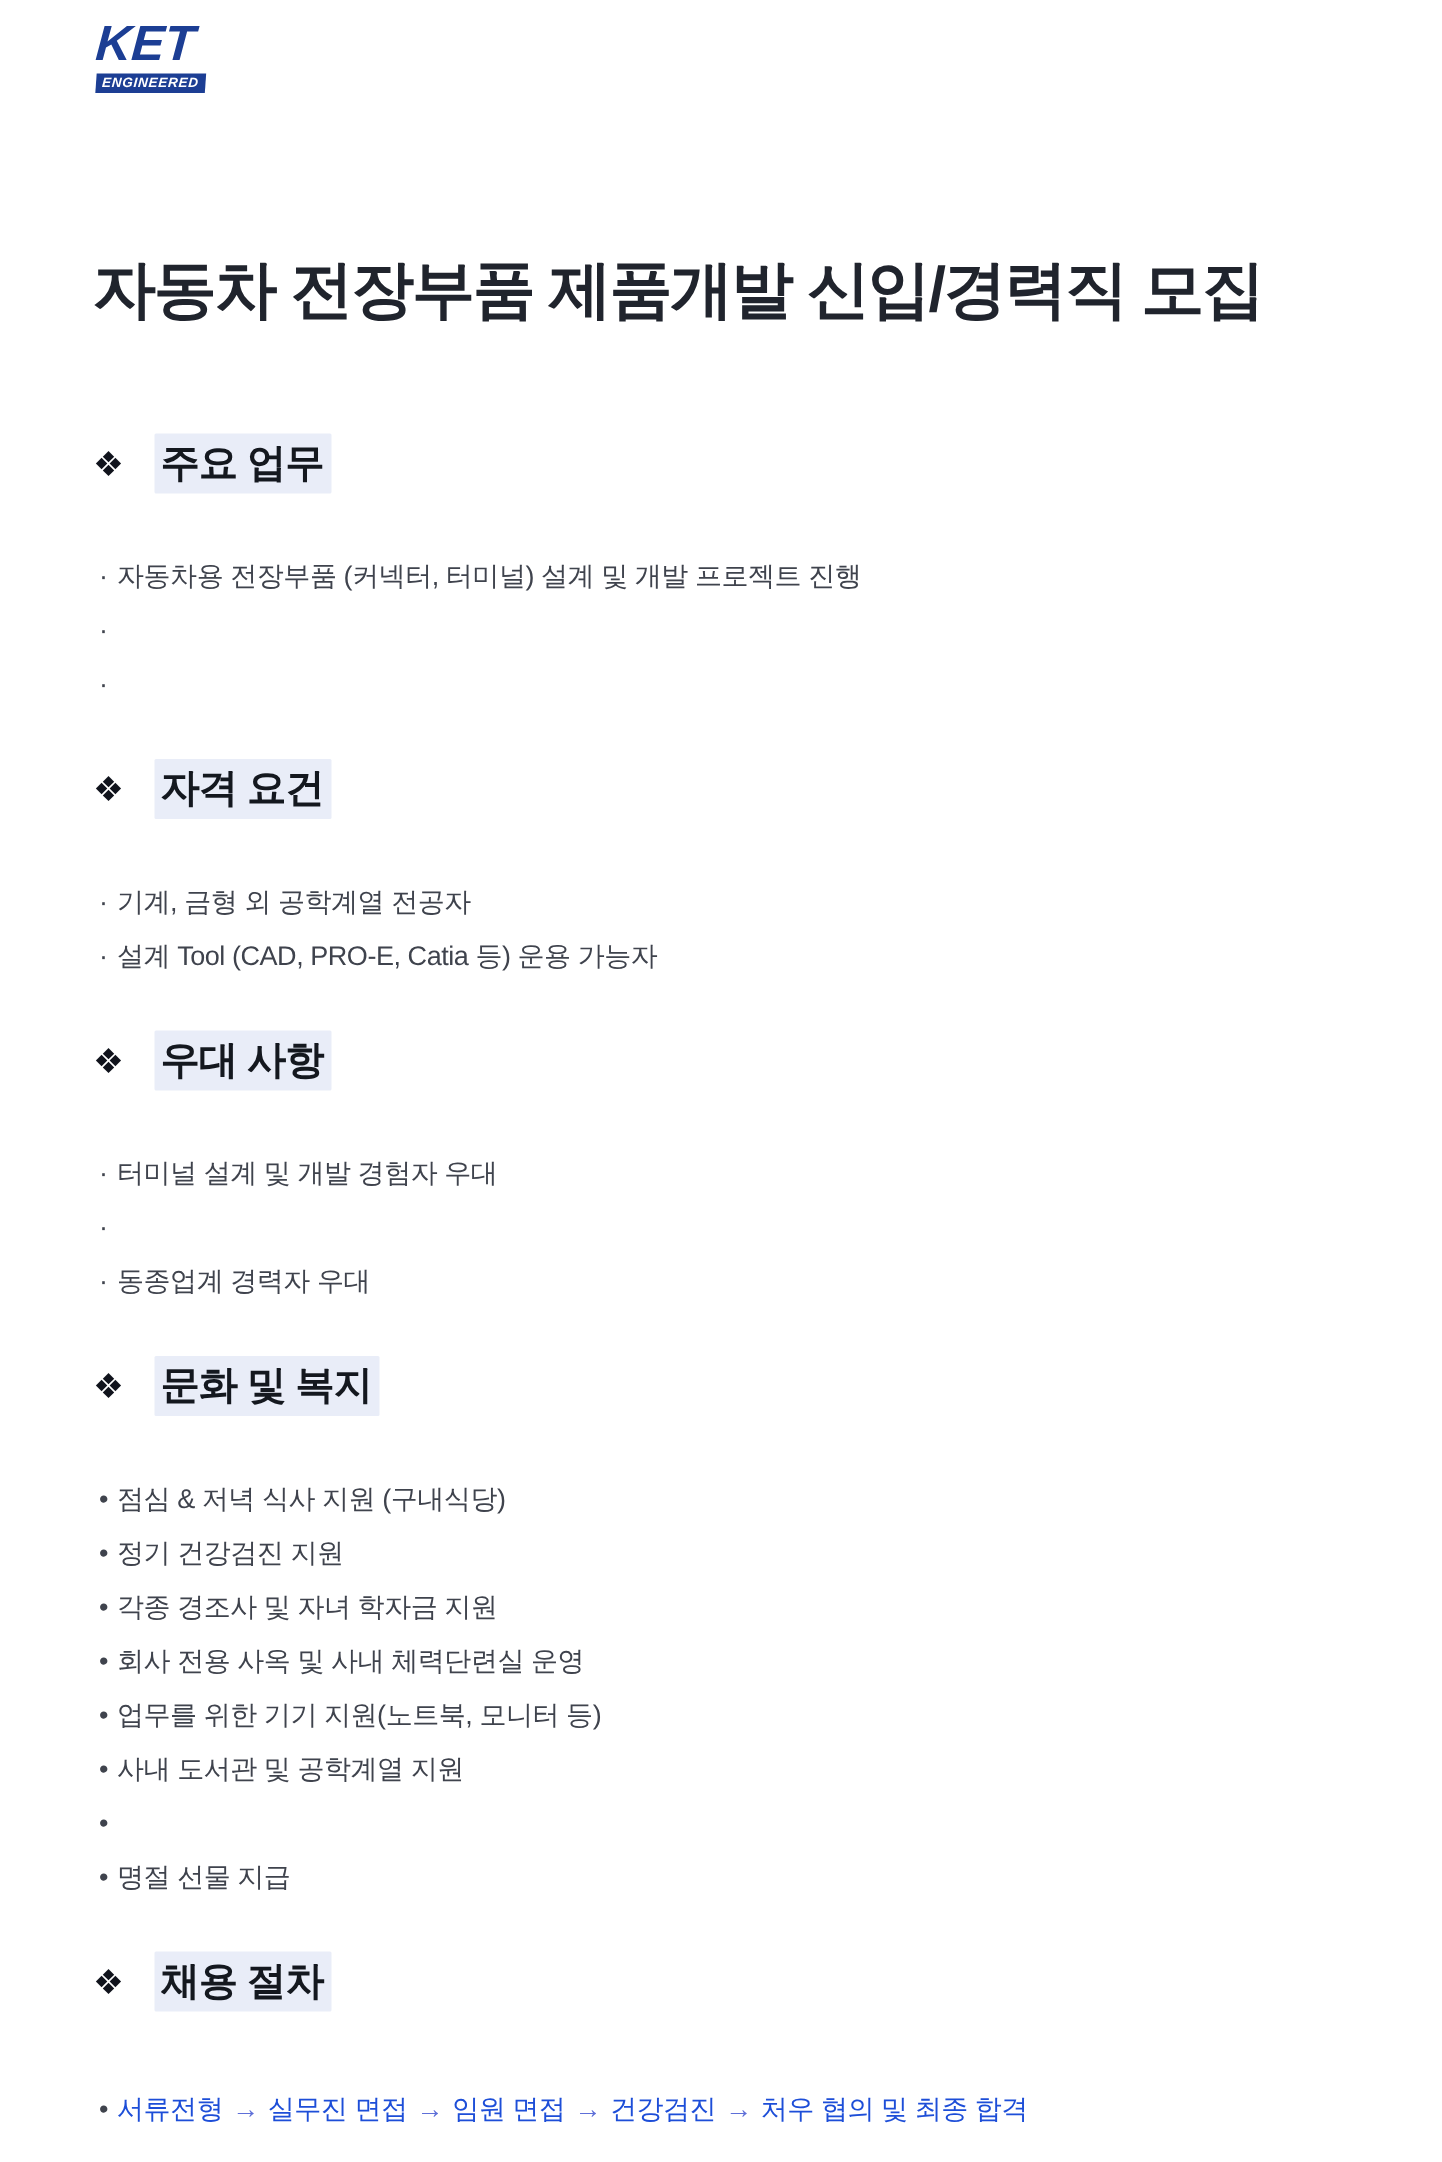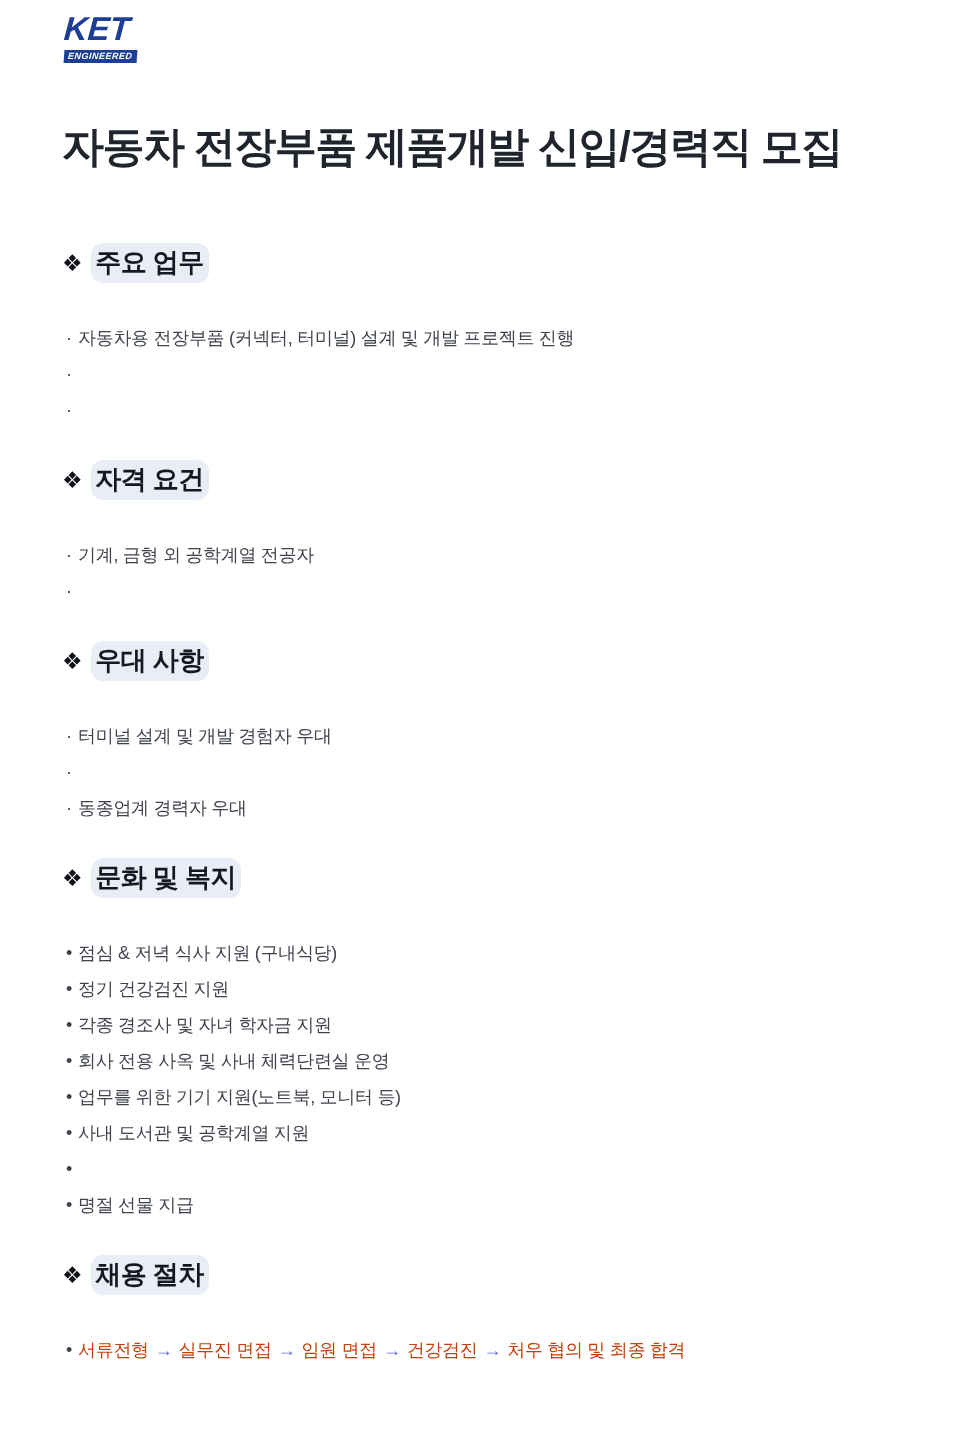--- a/index.html
+++ b/index.html
@@ -40,21 +40,21 @@
     font-weight: 700;
     font-size: 9px;
     line-height: 12px;
     letter-spacing: 0.5px;
     padding: 0 4px 1px 4px;
     transform: skewX(-4deg);
     margin-top: 1px;
   }
   
   h1.title {
-    margin: 60px 0 0 0;
+    margin: 106px 0 0 0;
     font-size: 42px;
     line-height: 48px;
     font-weight: 800;
     letter-spacing: -1.5px;
     color: #20242d;
   }
   
   .sec-h {
     display: flex;
     align-items: center;
@@ -69,21 +69,22 @@
   .diamond {
     font-size: 23px;
     line-height: 34px;
     color: #10131c;
     margin-right: 9px;
     font-weight: 400;
   }
   .hl {
     background: #e9edf8;
     padding: 2px 5px 3px 4px;
-    border-radius: 12px;
+    border-radius: 1px;
+    margin-left: 12px;
   }
   
   ul.list {
     list-style: none;
     margin: 40px 0 0 0;
     padding: 0 0 0 4px;
   }
   ul.list li {
     display: flex;
     align-items: baseline;
@@ -96,21 +97,21 @@
   .blt {
     display: inline-block;
     width: 12px;
     flex: 0 0 12px;
     color: #3f434d;
   }
   .arrow {
     color: #5e6fd8;
     padding: 0 6px;
   }
-  .step { color: #c2410c; }
+  .step { color: #1d4ed8; margin-top: 10px; }
 </style>
 </head>
 <body>
 
 <div class="page">
 
   <div class="logo">
     <div class="logo-text">KET</div>
     <div class="logo-sub">ENGINEERED</div>
   </div>
@@ -141,20 +142,21 @@
       <span class="diamond">❖</span>
       <span class="hl">자격 요건</span>
     </h2>
     <ul class="list">
         <li>
           <span class="blt">·</span>
           <span class="txt">기계, 금형 외 공학계열 전공자</span>
         </li>
         <li>
           <span class="blt">·</span>
+          <span class="txt">설계 Tool (CAD, PRO-E, Catia 등) 운용 가능자</span>
         </li>
       </ul>
   </section>
 
   <section>
     <h2 class="sec-h">
       <span class="diamond">❖</span>
       <span class="hl">우대 사항</span>
     </h2>
     <ul class="list">

